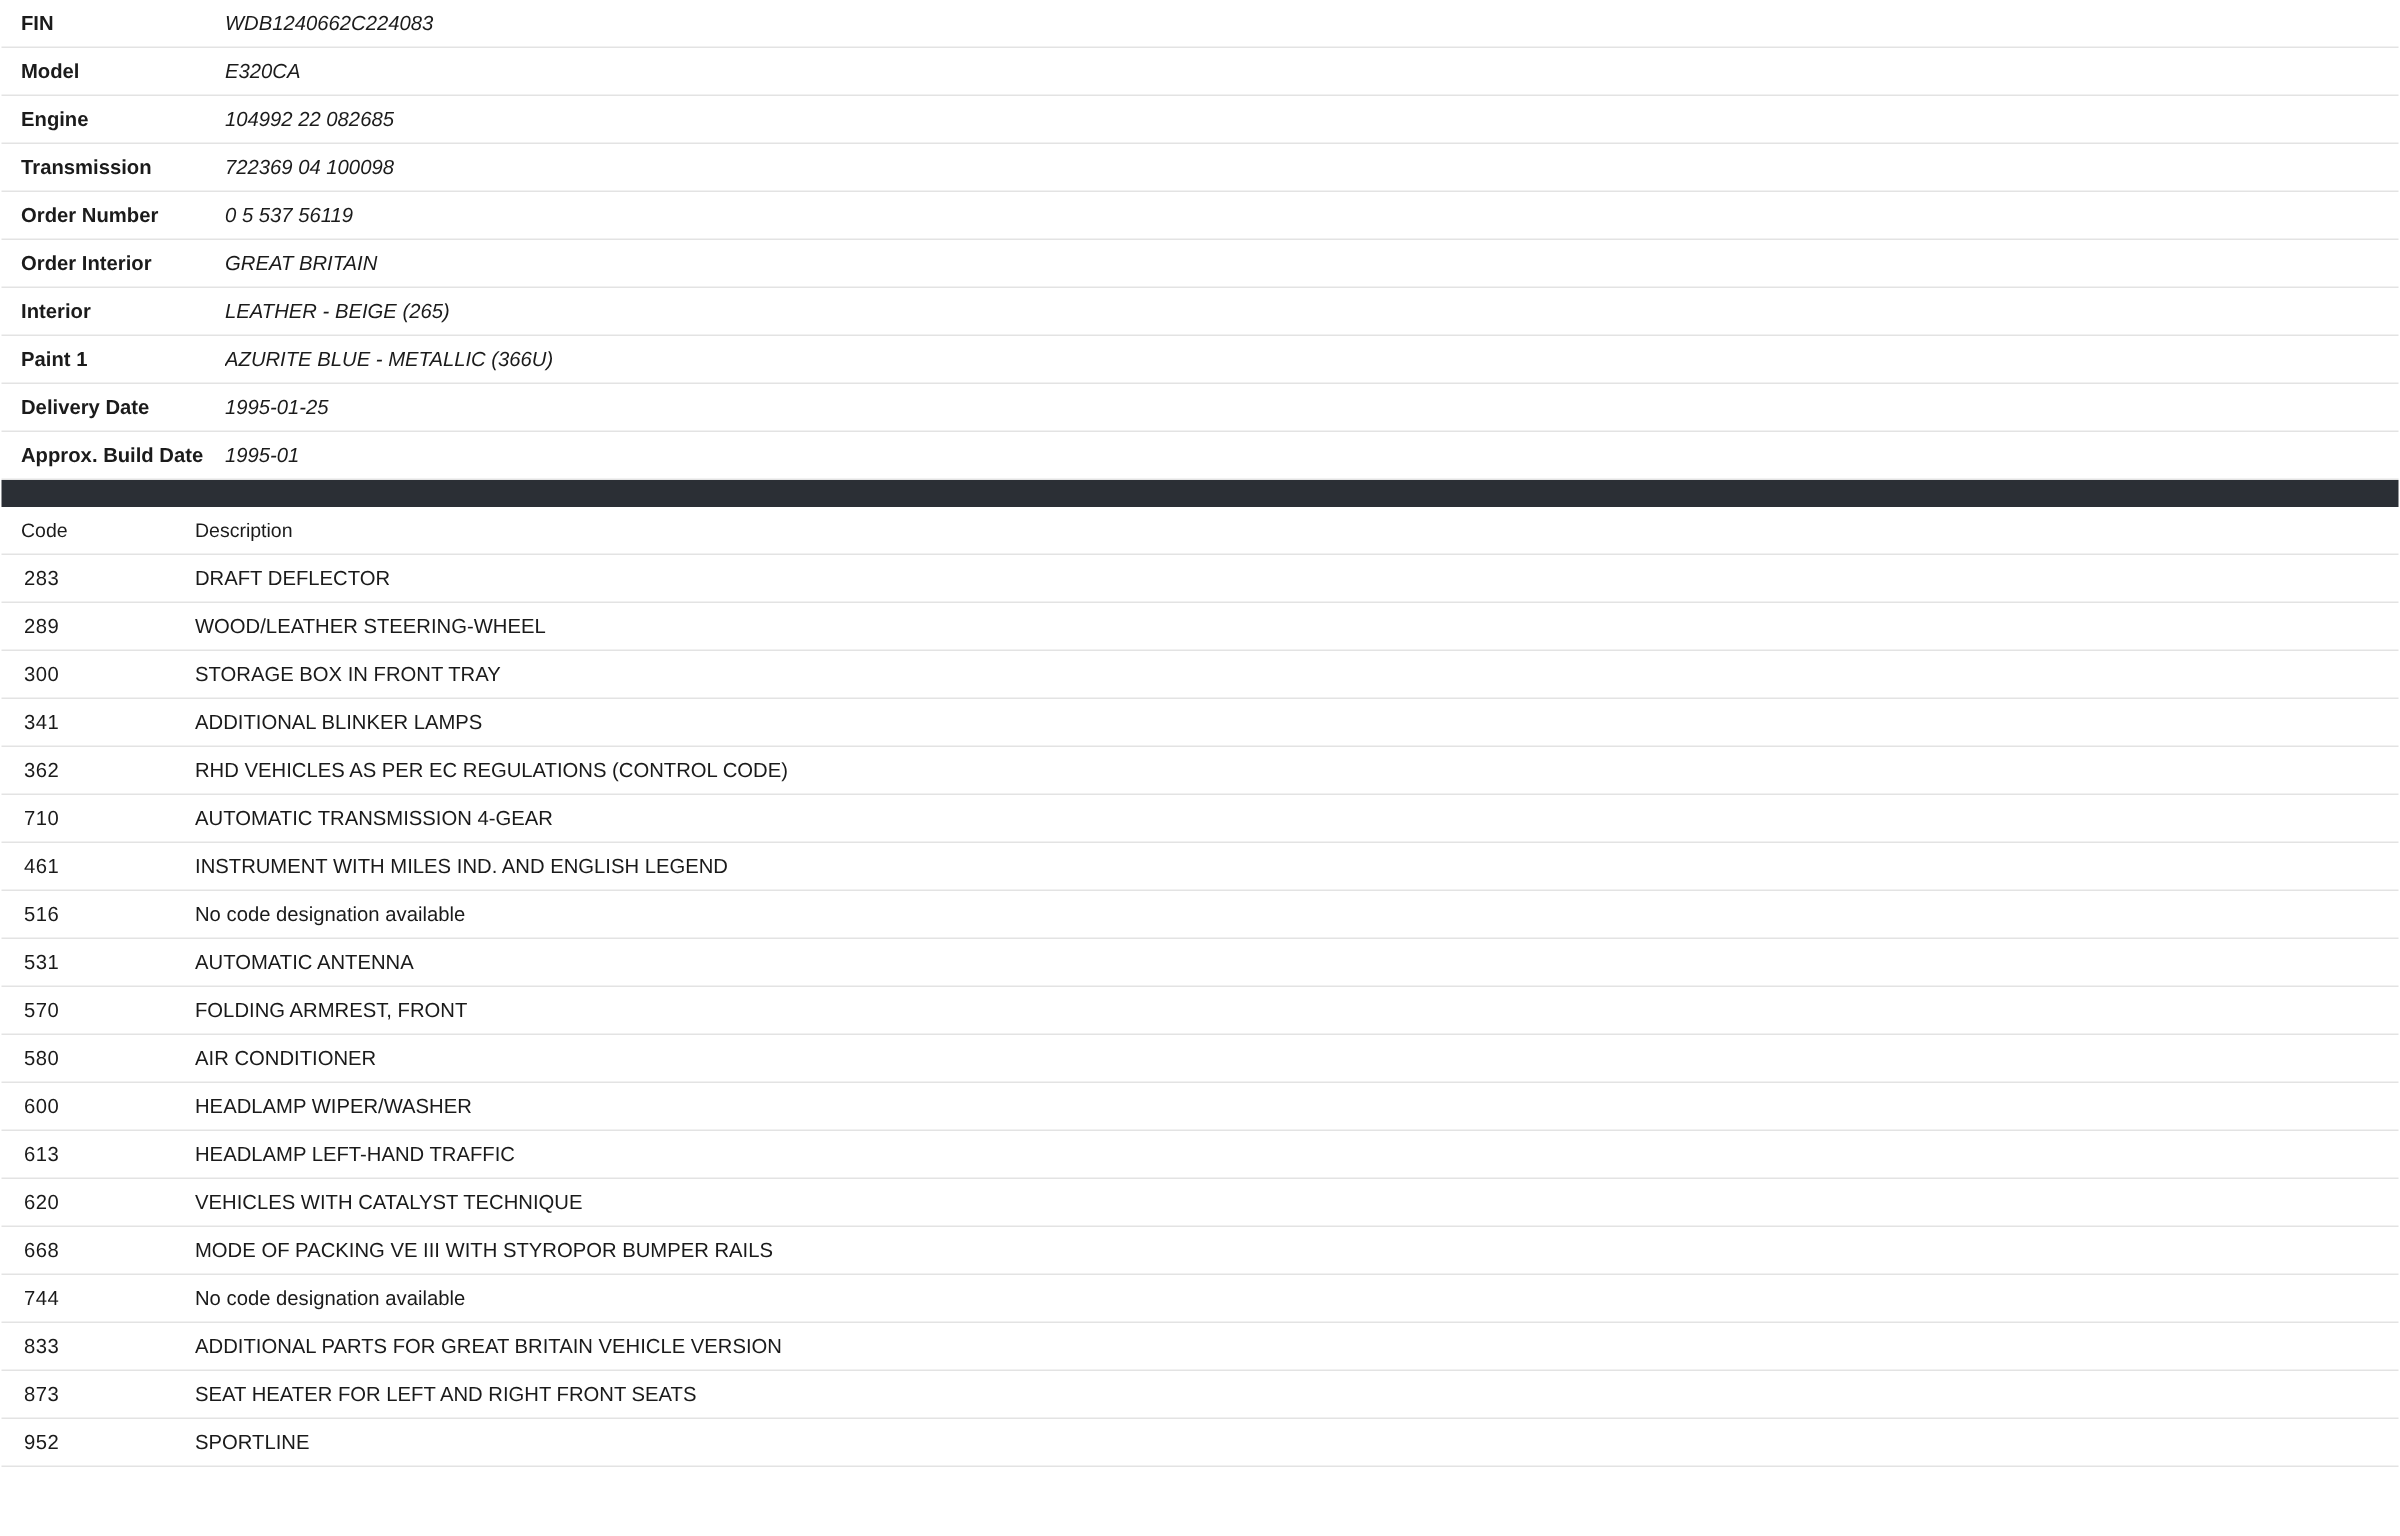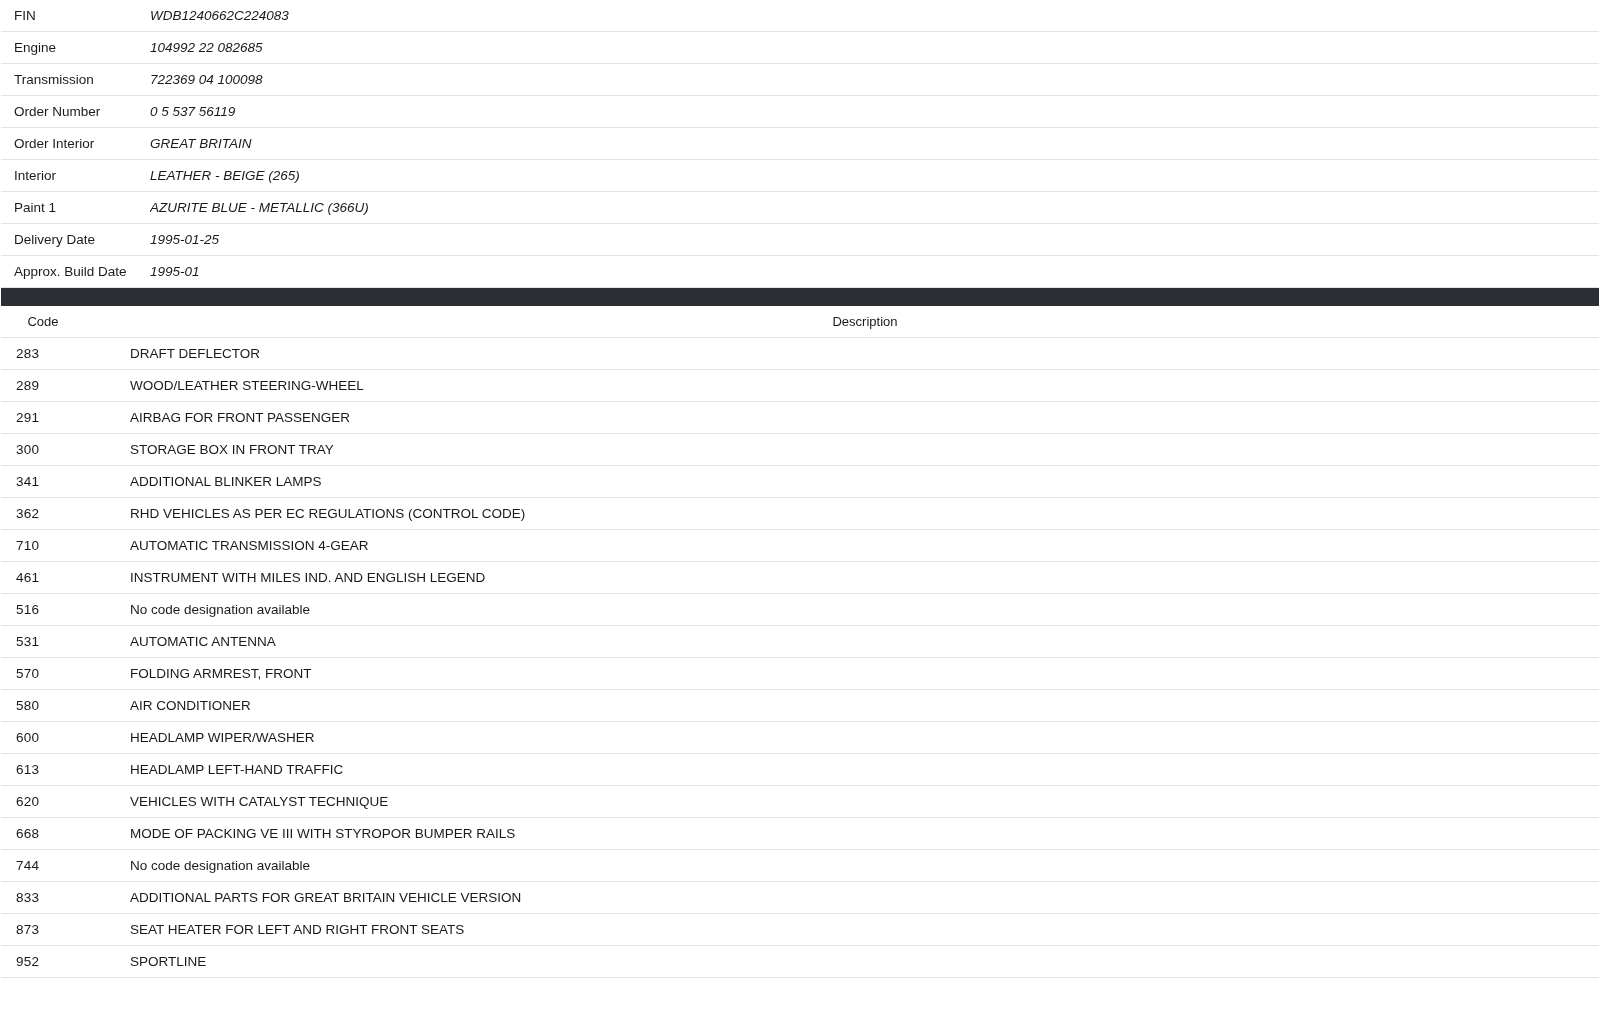--- a/index.html
+++ b/index.html
@@ -41,39 +41,39 @@
     border-bottom: 1px solid #e3e3e3;
     padding: 0 0 0 14px;
     font-size: 13.5px;
     line-height: 31px;
     vertical-align: middle;
     white-space: nowrap;
     overflow: hidden;
   }
   table.spec td.label {
     width: 136px;
-    font-weight: 400;
+    font-weight: 700;
     color: #1b1b1b;
   }
   table.spec td.value {
     color: #1b1b1b;
     padding-left: 0;
     font-style: italic;
   }
   table.spec tr:first-child td {
     border-top: none;
   }
   .divider {
     height: 18px;
     background: #2b2f35;
     width: 1600px;
   }
   table.codes th {
     font-weight: 400;
-    text-align: center;
+    text-align: left;
     font-size: 13px;
     color: #1b1b1b;
     border-top: none;
   }
   table.codes th.code-h, table.codes td.code-c {
     width: 58px;
     padding-left: 14px;
   }
   table.codes th.desc-h, table.codes td.desc-c {
     padding-left: 58px;
@@ -98,20 +98,24 @@
 <div class="page">
   <div class="sheet">
 
     <table class="spec">
       <tbody>
         <tr>
           <td class="label">FIN</td>
           <td class="value">WDB1240662C224083</td>
         </tr>
         <tr>
+          <td class="label">Model</td>
+          <td class="value">E320CA</td>
+        </tr>
+        <tr>
           <td class="label">Engine</td>
           <td class="value">104992 22 082685</td>
         </tr>
         <tr>
           <td class="label">Transmission</td>
           <td class="value">722369 04 100098</td>
         </tr>
         <tr>
           <td class="label">Order Number</td>
           <td class="value">0 5 537 56119</td>
@@ -149,24 +153,20 @@
         </tr>
       </thead>
       <tbody>
         <tr>
           <td class="code-c">283</td>
           <td class="desc-c">DRAFT DEFLECTOR</td>
         </tr>
         <tr>
           <td class="code-c">289</td>
           <td class="desc-c">WOOD/LEATHER STEERING-WHEEL</td>
-        </tr>
-        <tr>
-          <td class="code-c">291</td>
-          <td class="desc-c">AIRBAG FOR FRONT PASSENGER</td>
         </tr>
         <tr>
           <td class="code-c">300</td>
           <td class="desc-c">STORAGE BOX IN FRONT TRAY</td>
         </tr>
         <tr>
           <td class="code-c">341</td>
           <td class="desc-c">ADDITIONAL BLINKER LAMPS</td>
         </tr>
         <tr>

